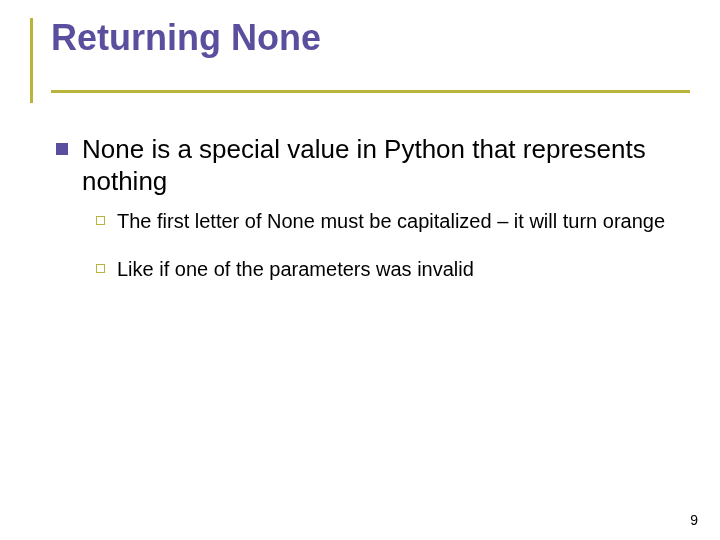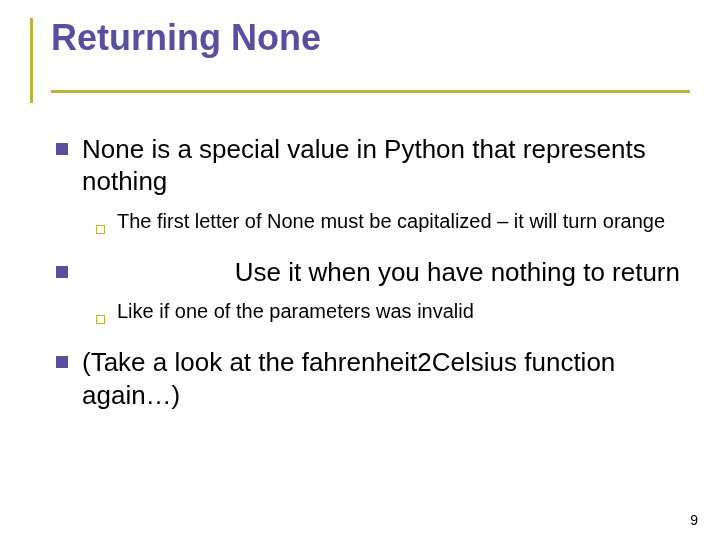--- a/index.html
+++ b/index.html
@@ -53,21 +53,21 @@
     flex: 0 0 auto;
     margin-top: 10px;
     margin-right: 14px;
   }
   .lvl1 .text {
     font-size: 26px;
     line-height: 1.25;
   }
   .lvl2 {
     display: flex;
-    align-items: flex-end;
+    align-items: flex-start;
     margin-left: 40px;
     margin-top: 10px;
     margin-bottom: 22px;
   }
   .lvl2 .bullet {
     width: 9px;
     height: 9px;
     border: 1.5px solid #b9b43a;
     box-sizing: border-box;
     flex: 0 0 auto;
@@ -101,30 +101,22 @@
 
     <div class="lvl1">
       <div class="bullet"></div>
       <div class="text">None is a special value in Python that represents nothing</div>
     </div>
     <div class="lvl2">
       <div class="bullet"></div>
       <div class="text">The first letter of None must be capitalized – it will turn orange</div>
     </div>
 
-    <div class="lvl1">
-      <div class="bullet"></div>
-      <div class="text">Use it when you have nothing to return</div>
-    </div>
     <div class="lvl2">
       <div class="bullet"></div>
       <div class="text">Like if one of the parameters was invalid</div>
     </div>
 
-    <div class="lvl1" style="margin-top:18px;">
-      <div class="bullet"></div>
-      <div class="text">(Take a look at the fahrenheit2Celsius function again…)</div>
-    </div>
 
   </div>
 
   <div class="page-num">9</div>
 </div>
 
 </body></html>

